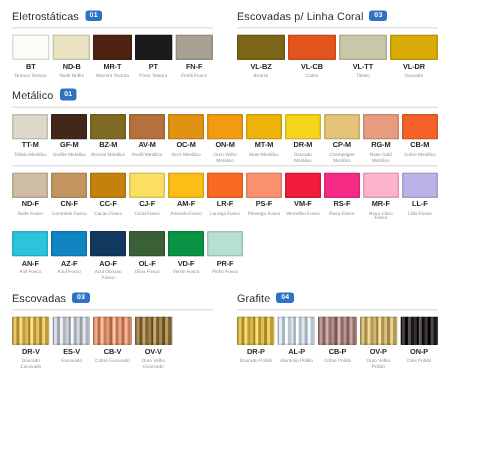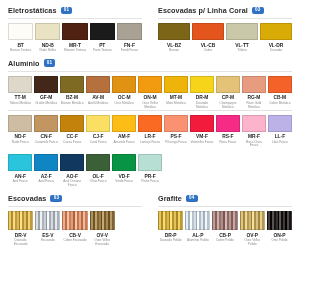--- a/index.html
+++ b/index.html
@@ -24,21 +24,21 @@
 
   
   .sec-head {
     display: flex;
     align-items: center;
     gap: 4px;
     padding: 6px 2px 3px 2px;
   }
   .sec-title {
     font-size: 7.2px;
-    font-weight: bold;
+    font-weight: normal;
     color: #2b2b2b;
     letter-spacing: 0.1px;
     white-space: nowrap;
   }
   .sec-badge {
     background: #2f72c4;
     color: #ffffff;
     font-size: 4.6px;
     font-weight: bold;
     line-height: 1;
@@ -163,21 +163,21 @@
             <div class="code">VL-DR</div>
             <div class="desc">Dourado</div>
           </div>
         </div>
     </div>
 
   </div>
 
   <div class="col full">
     <div class="sec-head">
-      <span class="sec-title">Alumínio</span>
+      <span class="sec-title">Metálico</span>
       <span class="sec-badge">01</span>
     </div>
     <div class="rule"></div>
     <div class="swatches wide">
         <div class="sw">
           <div class="chip" style="background: rgb(221, 216, 201);"></div>
           <div class="code">TT-M</div>
           <div class="desc">Titânio Metálico</div>
         </div>
         <div class="sw">

